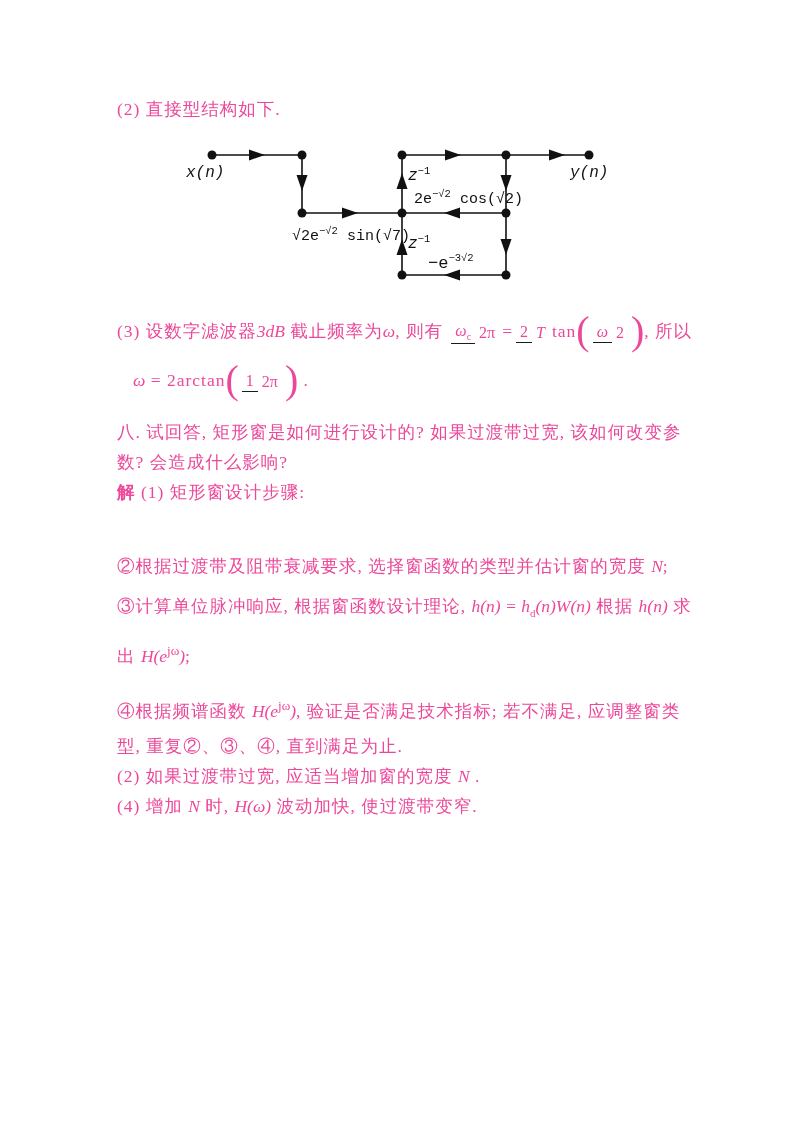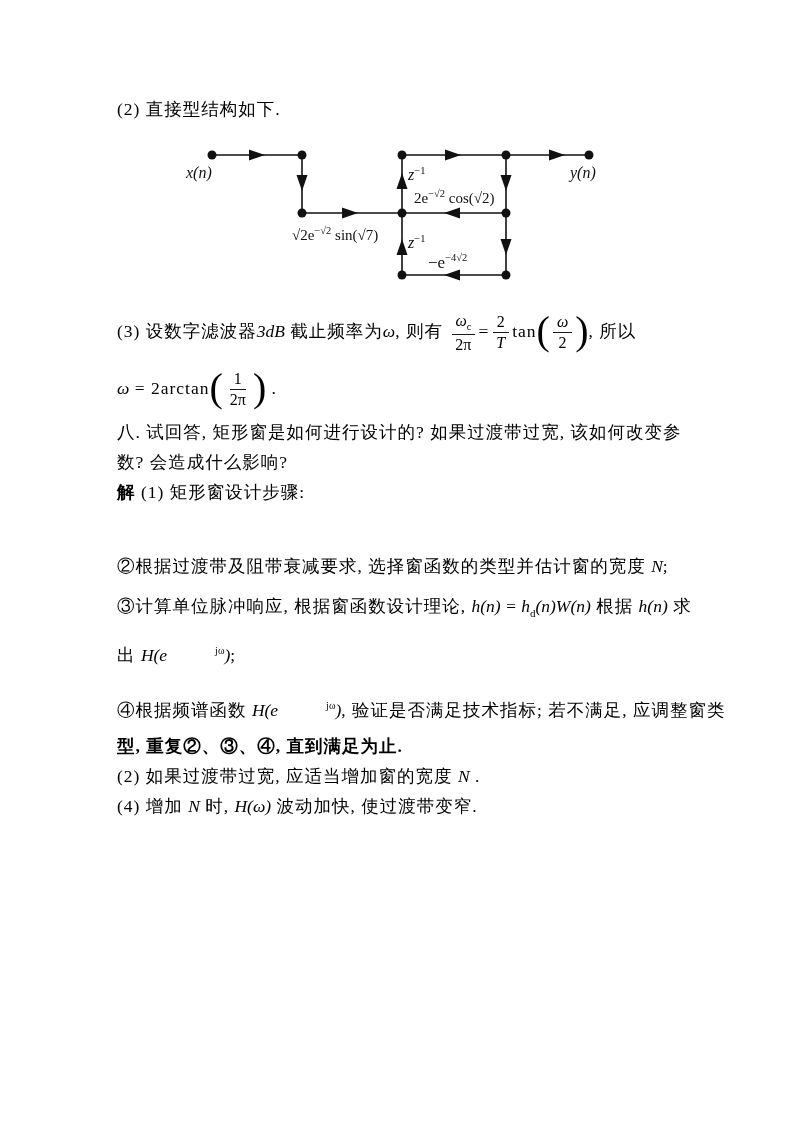--- a/index.html
+++ b/index.html
@@ -4,43 +4,43 @@
 <style>
   html,body{margin:0;padding:0;}
   body{
     width:794px;height:1123px;background:#ffffff;position:relative;
     font-family:"Liberation Serif","DejaVu Serif",serif;color:#161616;
     overflow:hidden;
   }
   .page{position:absolute;inset:0;}
   .tline{
     position:absolute;left:117px;font-size:17.5px;letter-spacing:1px;
-    line-height:26px;white-space:nowrap;color:#000000;
+    line-height:26px;white-space:nowrap;color:#ec4899;
   }
   .math{font-style:italic;letter-spacing:0;}
   .tline sub{font-size:11px;letter-spacing:0;}
-  .tline sup{font-size:10px;letter-spacing:0;margin-left:48px;}
+  .tline sup{font-size:13px;letter-spacing:0;}
   b.jie{font-weight:bold;}
   
   .frow{line-height:56px;}
   .frow2{line-height:52px;}
   .frac{
-    display:inline-flex;flex-direction:column;align-items:center;
+    display:inline-flex;flex-direction:row;align-items:center;
     vertical-align:middle;line-height:1.15;font-size:16px;letter-spacing:0;
     margin:0 3px;text-align:center;
   }
   .frac .num{border-bottom:1.3px solid #1b1b1b;padding:0 4px 1px 4px;}
   .frac .den{padding:1px 4px 0 4px;}
   .frac sub{font-size:10px;}
   .bp{
     font-size:40px;font-weight:400;vertical-align:middle;line-height:0;
     letter-spacing:0;position:relative;top:-2px;font-family:"Liberation Serif",serif;
   }
   
-  .diagram{position:absolute;left:180px;top:137px;width:440px;height:165px;}
+  .diagram{position:absolute;left:180px;top:137px;width:440px;height:165px;font-family:Liberation Mono, monospace;}
   .diagram svg{position:absolute;left:0;top:0;}
   .dlabel{
     position:absolute;font-size:16px;letter-spacing:0;white-space:nowrap;
     color:#111;line-height:18px;
   }
   .dlabel sup{font-size:10.5px;}
   .coef{font-size:15px;}
 </style>
 </head>
 <body>
@@ -95,51 +95,51 @@
     <span class="dlabel math" style="left:390px;top:27px;">y(n)</span>
 
     <span class="dlabel" style="left:228px;top:25px;"><span class="math">z</span><sup>−1</sup></span>
 
     <span class="dlabel" style="left:228px;top:93px;"><span class="math">z</span><sup>−1</sup></span>
 
     <span class="dlabel coef" style="left:234px;top:48px;"><span>2e</span><sup>−√2</sup><span> cos(√2)</span></span>
 
     <span class="dlabel coef" style="left:112px;top:85px;"><span>√2e</span><sup>−√2</sup><span> sin(√7)</span></span>
 
-    <span class="dlabel coef" style="left:248px;top:112px;font-size:17px;"><span>−e</span><sup>−4√2</sup></span>
+    <span class="dlabel coef" style="left:248px;top:112px;font-size:17px;"><span>−e</span><sup>−3√2</sup></span>
   </div>
 
   <div class="tline frow" style="top:303px;"><span>(3) 设数字滤波器</span><span class="math">3dB</span><span> 截止频率为</span><span class="math">ω</span><span>, 则有 </span><span class="frac">
         <span class="num"><span class="math">ω</span><sub>c</sub></span>
         <span class="den">2π</span>
       </span><span>=</span><span class="frac">
         <span class="num">2</span>
         <span class="den math">T</span>
       </span><span>tan</span><span class="bp">(</span><span class="frac">
         <span class="num math">ω</span>
         <span class="den">2</span>
       </span><span class="bp">)</span><span>, 所以</span></div>
 
-  <div class="tline frow2" style="top:362px;"><span class="math">ω</span><span> = 2arctan</span><span class="bp">(</span><span class="frac">
+  <div class="tline frow2" style="top:354px;margin-left:16px;"><span class="math">ω</span><span> = 2arctan</span><span class="bp">(</span><span class="frac">
         <span class="num">1</span>
         <span class="den">2π</span>
       </span><span class="bp">)</span><span> .</span></div>
 
   <div class="tline" style="top:419px;">八. 试回答, 矩形窗是如何进行设计的? 如果过渡带过宽, 该如何改变参</div>
   <div class="tline" style="top:449px;">数? 会造成什么影响?</div>
 
   <div class="tline" style="top:479px;"><b class="jie">解</b><span> (1) 矩形窗设计步骤:</span></div>
 
 
   <div class="tline" style="top:553px;text-align:right;"><span>②根据过渡带及阻带衰减要求, 选择窗函数的类型并估计窗的宽度 </span><span class="math">N</span><span>;</span></div>
 
   <div class="tline" style="top:593px;"><span>③计算单位脉冲响应, 根据窗函数设计理论, </span><span class="math">h(n) = h</span><sub>d</sub><span class="math">(n)W(n)</span><span> 根据 </span><span class="math">h(n)</span><span> 求</span></div>
 
   <div class="tline" style="top:638px;"><span>出 </span><span class="math">H(e</span><sup>jω</sup><span class="math">)</span><span>;</span></div>
 
   <div class="tline" style="top:693px;"><span>④根据频谱函数 </span><span class="math">H(e</span><sup>jω</sup><span class="math">)</span><span>, 验证是否满足技术指标; 若不满足, 应调整窗类</span></div>
-  <div class="tline" style="top:733px;font-weight:bold;">型, 重复②、③、④, 直到满足为止.</div>
+  <div class="tline" style="top:733px;">型, 重复②、③、④, 直到满足为止.</div>
 
   <div class="tline" style="top:763px;"><span>(2) 如果过渡带过宽, 应适当增加窗的宽度 </span><span class="math">N</span><span> .</span></div>
 
   <div class="tline" style="top:793px;"><span>(4) 增加 </span><span class="math">N</span><span> 时, </span><span class="math">H(ω)</span><span> 波动加快, 使过渡带变窄.</span></div>
 
 </div>
 
 </body></html>

